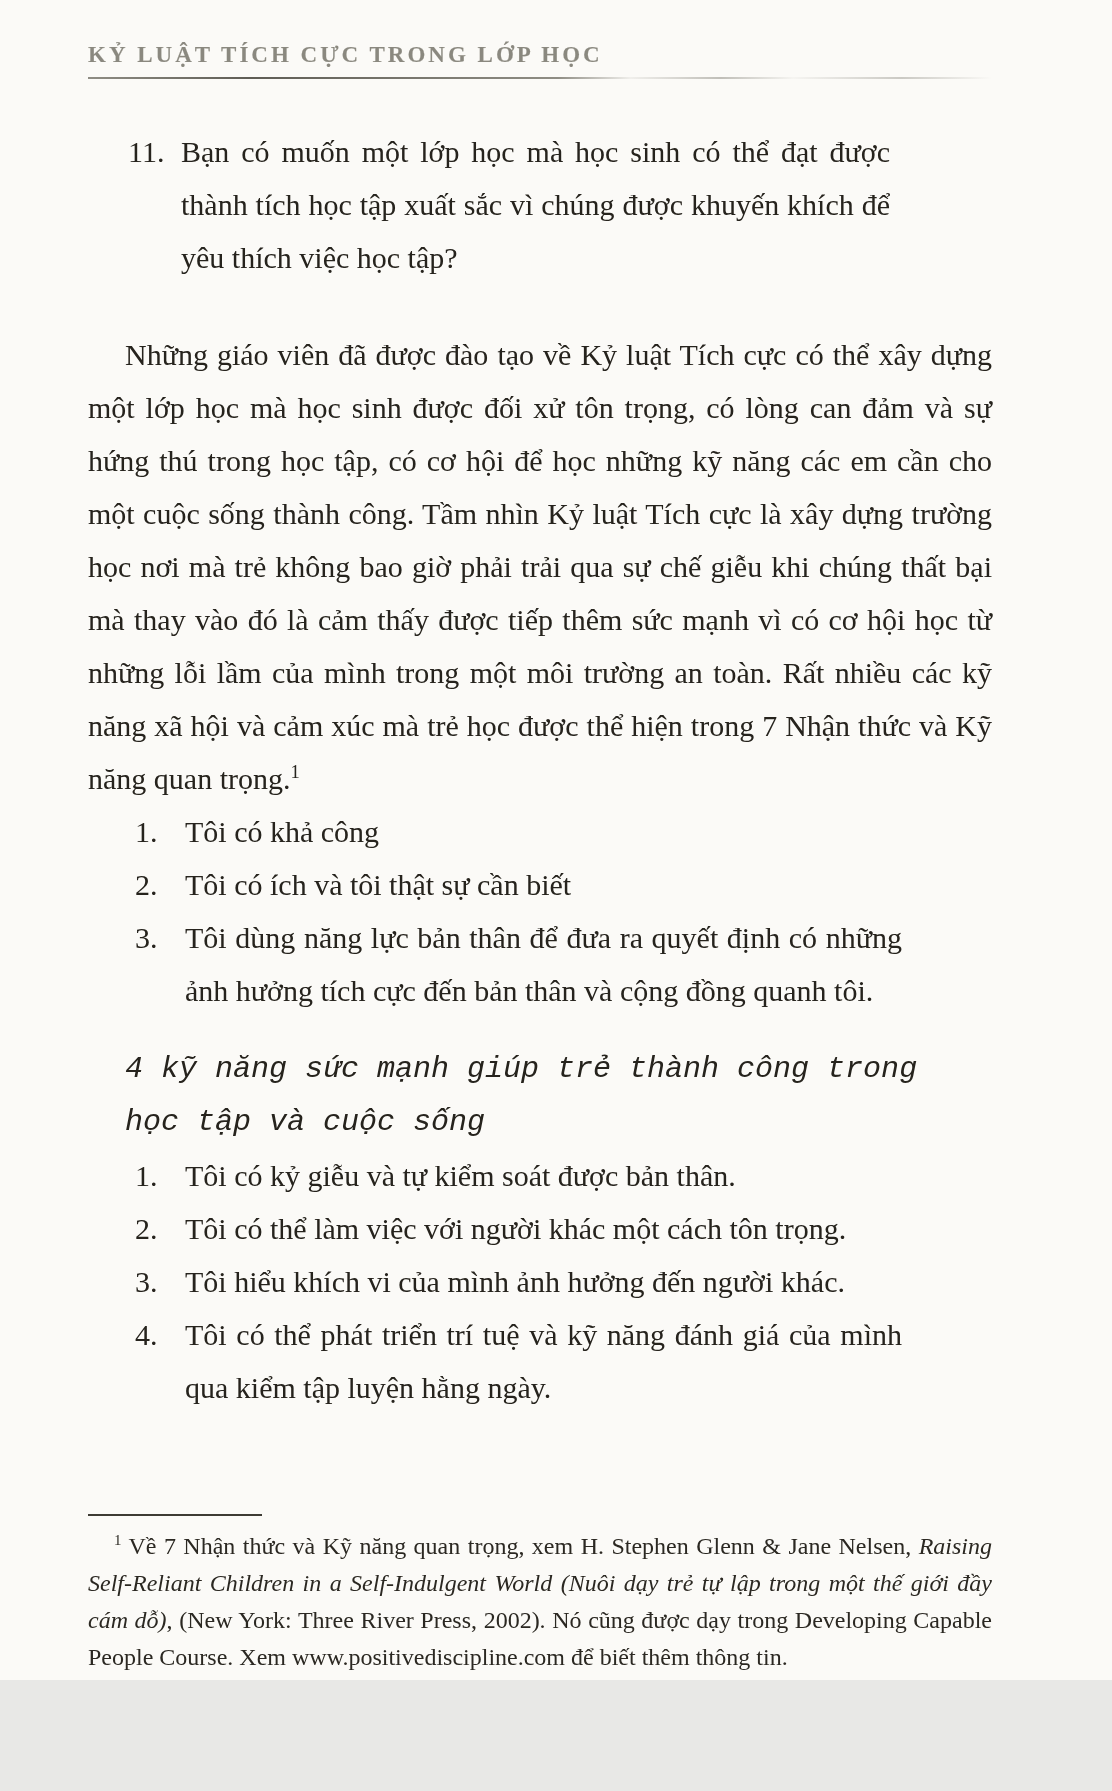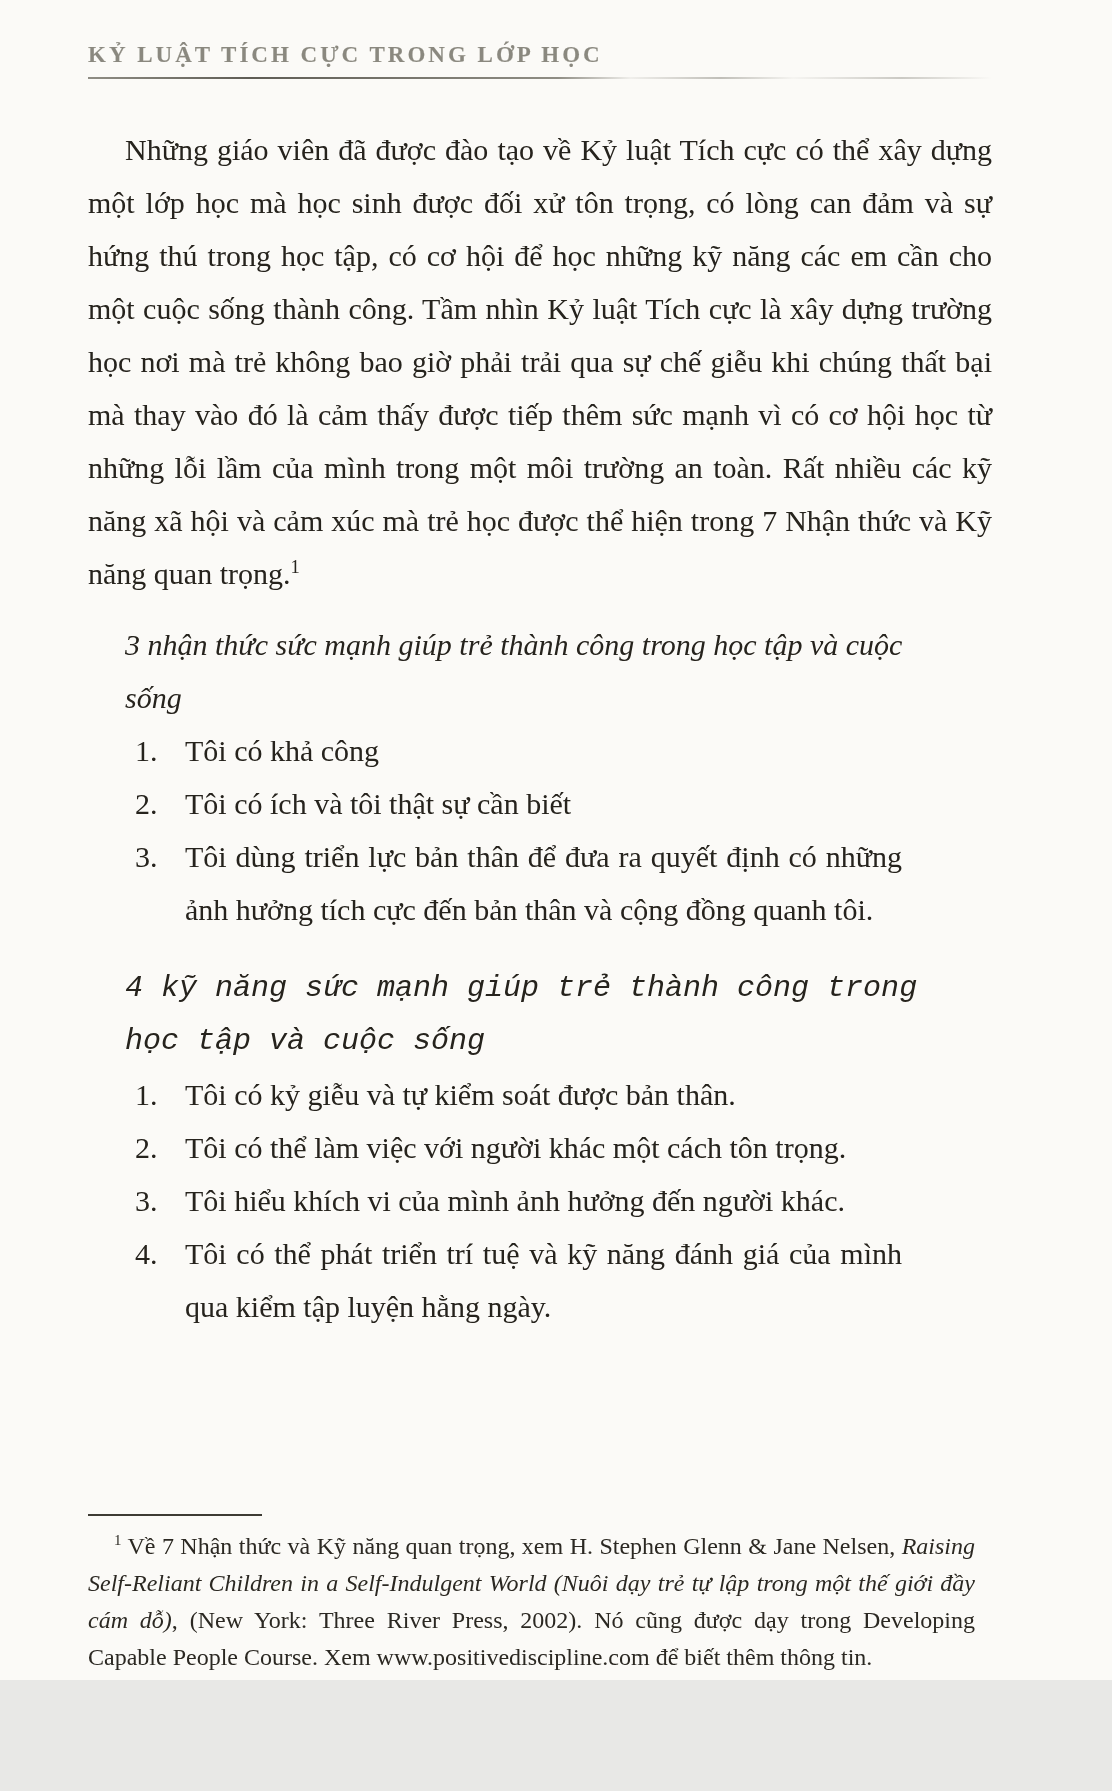--- a/index.html
+++ b/index.html
@@ -63,21 +63,21 @@
   .list-heading.second { margin-top: 26px; font-family: Liberation Mono, monospace; }
   
   .numbered-list { margin: 0 90px 0 47px; }
   .numbered-list .list-item { display: flex; }
   .numbered-list .num { flex: 0 0 50px; }
   .numbered-list .txt { flex: 1 1 auto; text-align: justify; }
   
   .footnote-area {
     position: absolute;
     left: 88px;
-    right: 137px;
+    right: 120px;
     top: 1514px;
   }
   .footnote-rule {
     width: 174px;
     height: 2px;
     background: #3d3b34;
   }
   .footnote {
     margin-top: 12px;
     font-size: 24px;
@@ -102,37 +102,40 @@
   }
 </style>
 </head>
 <body>
 
 <div class="page">
 
   <div class="running-header">KỶ LUẬT TÍCH CỰC TRONG LỚP HỌC</div>
   <div class="header-rule"></div>
 
+  <div class="question-item bodytype">
+    <span class="num">11.</span>
+    <span class="txt">Bạn có muốn một lớp học mà học sinh có thể đạt được thành tích học tập xuất sắc vì chúng được khuyến khích để yêu thích việc học tập?</span>
+  </div>
 
   <p class="body-paragraph bodytype"><span>Những giáo viên đã được đào tạo về Kỷ luật Tích cực có thể xây dựng một lớp học mà học sinh được đối xử tôn trọng, có lòng can đảm và sự hứng thú trong học tập, có cơ hội để học những kỹ năng các em cần cho một cuộc sống thành công. Tầm nhìn Kỷ luật Tích cực là xây dựng trường học nơi mà trẻ không bao giờ phải trải qua sự chế giễu khi chúng thất bại mà thay vào đó là cảm thấy được tiếp thêm sức mạnh vì có cơ hội học từ những lỗi lầm của mình trong một môi trường an toàn. Rất nhiều các kỹ năng xã hội và cảm xúc mà trẻ học được thể hiện trong 7 Nhận thức và Kỹ năng quan trọng.</span><sup>1</sup></p>
 
-  <div class="list-heading bodytype">3 nhận thức sức mạnh giúp trẻ thành công trong học tập và cuộc sống</div>
 
   <div class="numbered-list bodytype">
     <div class="list-item">
       <span class="num">1.</span>
       <span class="txt">Tôi có khả công</span>
     </div>
     <div class="list-item">
       <span class="num">2.</span>
       <span class="txt">Tôi có ích và tôi thật sự cần biết</span>
     </div>
     <div class="list-item">
       <span class="num">3.</span>
-      <span class="txt">Tôi dùng triển lực bản thân để đưa ra quyết định có những ảnh hưởng tích cực đến bản thân và cộng đồng quanh tôi.</span>
+      <span class="txt">Tôi dùng năng lực bản thân để đưa ra quyết định có những ảnh hưởng tích cực đến bản thân và cộng đồng quanh tôi.</span>
     </div>
   </div>
 
   <div class="list-heading second bodytype">4 kỹ năng sức mạnh giúp trẻ thành công trong học tập và cuộc sống</div>
 
   <div class="numbered-list bodytype">
     <div class="list-item">
       <span class="num">1.</span>
       <span class="txt">Tôi có kỷ giễu và tự kiểm soát được bản thân.</span>
     </div>

